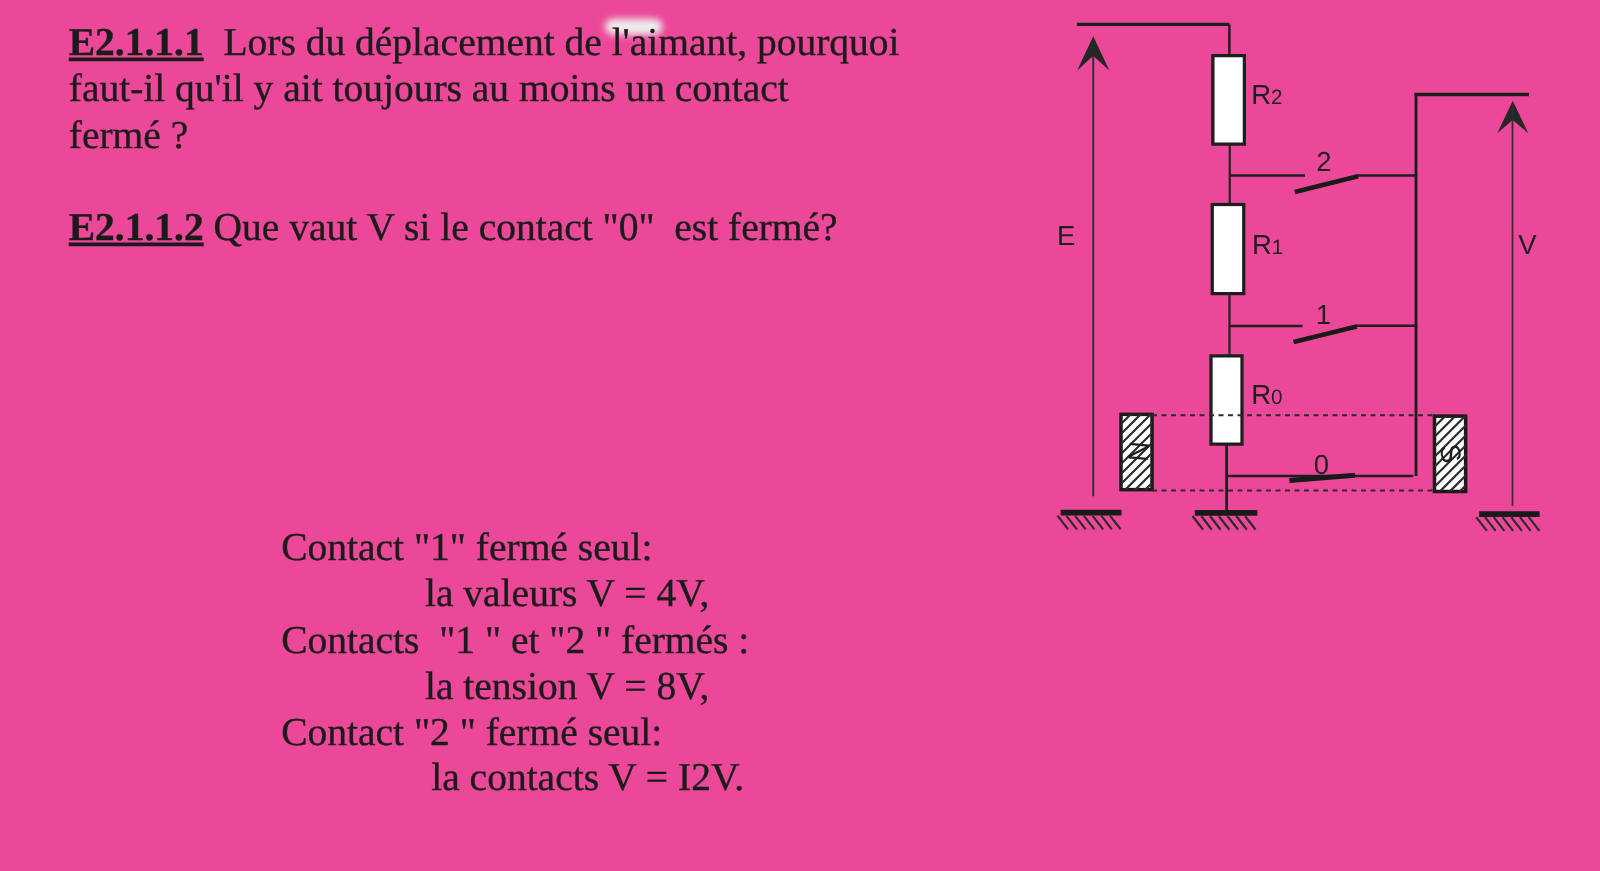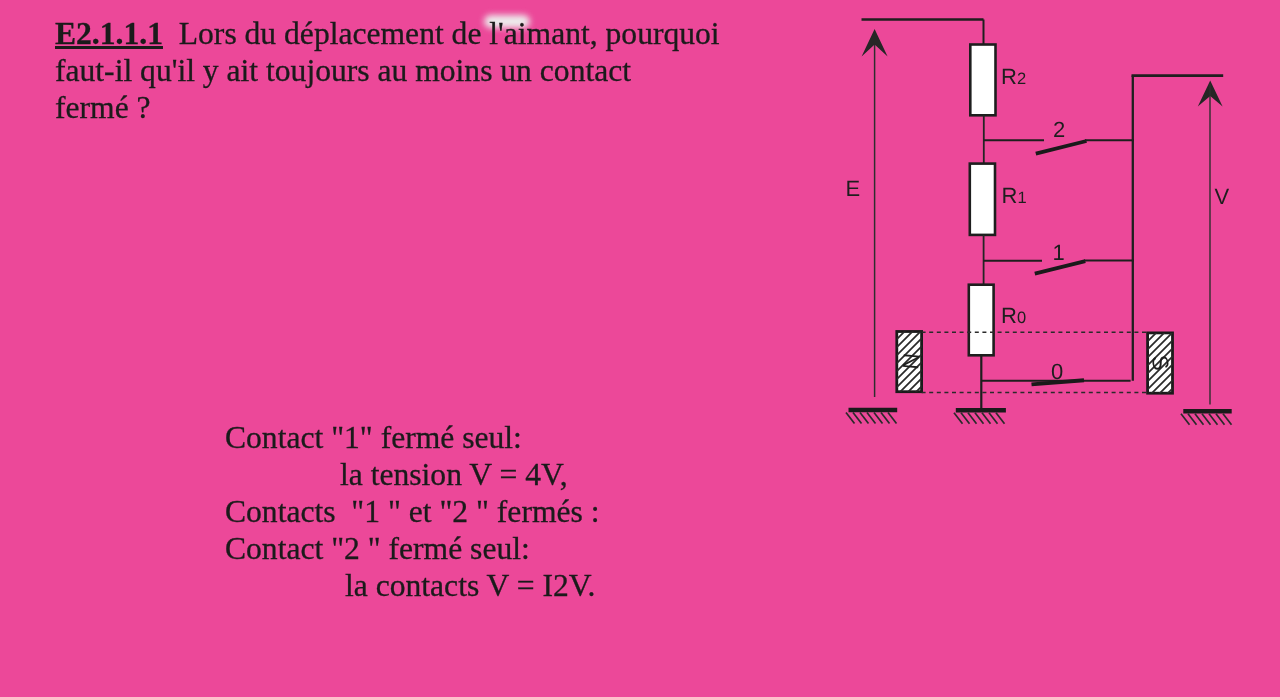--- a/index.html
+++ b/index.html
@@ -15,26 +15,28 @@
 </head>
 <body>
 <div id="page">
 
 <div style="position:absolute;left:484px;top:15px;width:46px;height:13px;background:#ececec;border-radius:7px;filter:blur(3px);"></div>
 
 <div class="para" style="left:55px;top:16.4px;"><span class="hd">E2.1.1.1</span>  Lors du déplacement de l'aimant, pourquoi
 faut-il qu'il y ait toujours au moins un contact
 fermé ?</div>
 
+<div class="para" style="left:55px;top:164.3px;"><span class="hd">E2.1.1.2</span> Que vaut V si le contact "0"  est fermé?</div>
 
 
 <div class="para" style="left:225px;top:420.4px;white-space:normal;width:520px;line-height:36.8px;">
       <div style="white-space:pre">Contact "1" fermé seul:</div>
-      <div class="ind" style="white-space:pre">la tension V = 4V,</div>
+      <div class="ind" style="white-space:pre">la valeurs V = 4V,</div>
       <div style="white-space:pre">Contacts  "1 " et "2 " fermés :</div>
+      <div class="ind" style="white-space:pre">la tension V = 8V,</div>
       <div style="white-space:pre">Contact "2 " fermé seul:</div>
       <div class="ind2" style="white-space:pre">la contacts V = I2V.</div>
     </div>
 
 <svg width="1280" height="697" viewBox="0 0 1280 697" style="position:absolute;left:0;top:0;filter:opacity(100%);">
   <defs>
     <clipPath id="clipN">
           <rect x="896.8" y="331.5" width="24.8" height="60.2"></rect>
         </clipPath>
     <clipPath id="clipS">

